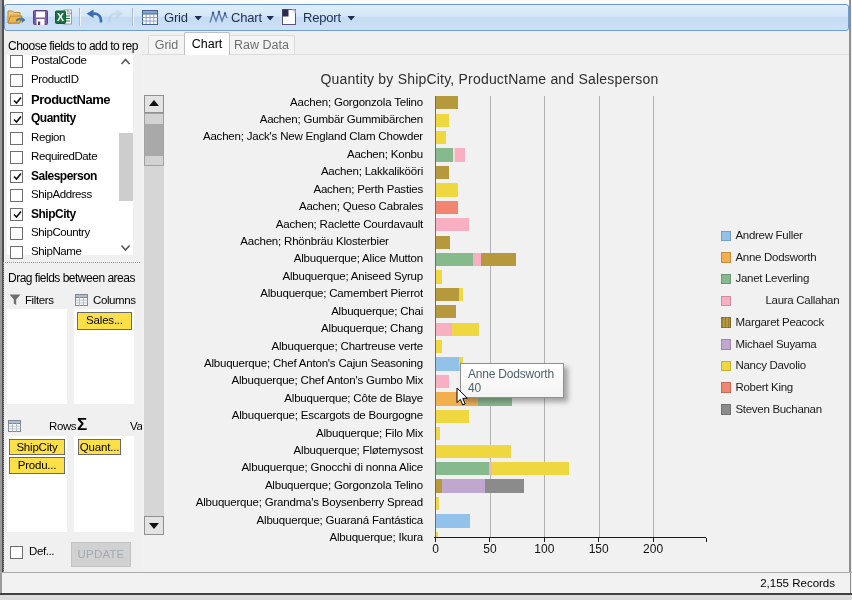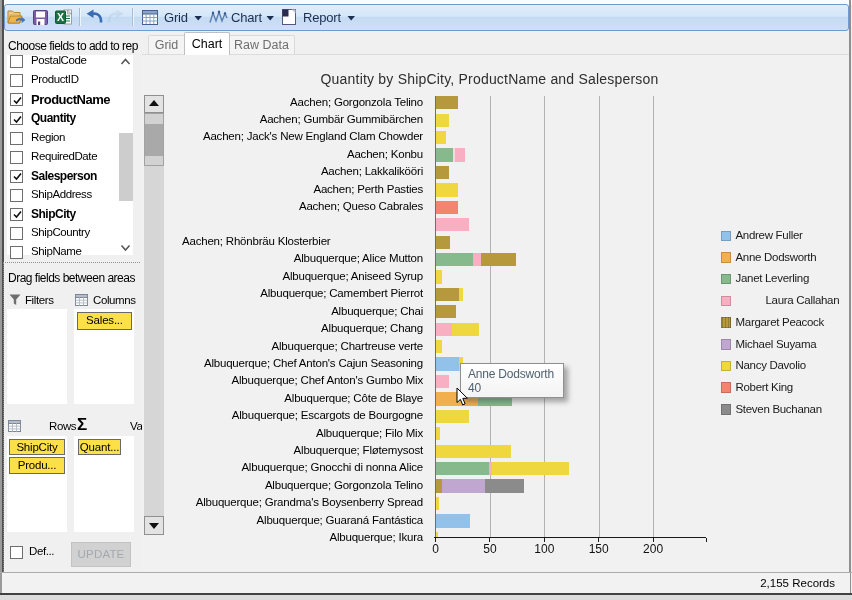--- a/index.html
+++ b/index.html
@@ -211,22 +211,23 @@
 <div class="abs" style="left:170px;top:147.9px;width:253px;text-align:right;font-size:11.5px;letter-spacing:-0.2px;color:#000;white-space:nowrap;">Aachen; Konbu</div>
 <div class="abs" style="left:436.0px;top:148.4px;width:17.0px;height:13.4px;background:#86b98c;"></div>
 <div class="abs" style="left:453.0px;top:148.4px;width:2.0px;height:13.4px;background:#fbd6de;"></div>
 <div class="abs" style="left:455.0px;top:148.4px;width:10.0px;height:13.4px;background:#f8afc2;"></div>
 <div class="abs" style="left:170px;top:165.3px;width:253px;text-align:right;font-size:11.5px;letter-spacing:-0.2px;color:#000;white-space:nowrap;">Aachen; Lakkalikööri</div>
 <div class="abs" style="left:436.0px;top:165.8px;width:13.0px;height:13.4px;background:#b5993c;"></div>
 <div class="abs" style="left:170px;top:182.7px;width:253px;text-align:right;font-size:11.5px;letter-spacing:-0.2px;color:#000;white-space:nowrap;">Aachen; Perth Pasties</div>
 <div class="abs" style="left:436.0px;top:183.2px;width:22.0px;height:13.4px;background:#efd73f;"></div>
 <div class="abs" style="left:170px;top:200.1px;width:253px;text-align:right;font-size:11.5px;letter-spacing:-0.2px;color:#000;white-space:nowrap;">Aachen; Queso Cabrales</div>
 <div class="abs" style="left:436.0px;top:200.6px;width:22.0px;height:13.4px;background:#f28570;"></div>
+<div class="abs" style="left:170px;top:217.5px;width:253px;text-align:right;font-size:11.5px;letter-spacing:-0.2px;color:#000;white-space:nowrap;">Aachen; Raclette Courdavault</div>
 <div class="abs" style="left:436.0px;top:218.0px;width:33.0px;height:13.4px;background:#f8afc2;"></div>
-<div class="abs" style="left:182px;top:235.0px;width:253px;text-align:left;font-size:11.5px;letter-spacing:-0.2px;color:#000;white-space:nowrap;">Aachen; Rhönbräu Klosterbier</div>
+<div class="abs" style="left:188px;top:235.0px;width:253px;text-align:center;font-size:11.5px;letter-spacing:-0.2px;color:#000;white-space:nowrap;">Aachen; Rhönbräu Klosterbier</div>
 <div class="abs" style="left:436.0px;top:235.5px;width:14.0px;height:13.4px;background:#b5993c;"></div>
 <div class="abs" style="left:170px;top:252.4px;width:253px;text-align:right;font-size:11.5px;letter-spacing:-0.2px;color:#000;white-space:nowrap;">Albuquerque; Alice Mutton</div>
 <div class="abs" style="left:436.0px;top:252.9px;width:37.0px;height:13.4px;background:#86b98c;"></div>
 <div class="abs" style="left:473.0px;top:252.9px;width:8.0px;height:13.4px;background:#f8afc2;"></div>
 <div class="abs" style="left:481.0px;top:252.9px;width:35.0px;height:13.4px;background:#b5993c;"></div>
 <div class="abs" style="left:170px;top:269.8px;width:253px;text-align:right;font-size:11.5px;letter-spacing:-0.2px;color:#000;white-space:nowrap;">Albuquerque; Aniseed Syrup</div>
 <div class="abs" style="left:436.0px;top:270.3px;width:6.0px;height:13.4px;background:#efd73f;"></div>
 <div class="abs" style="left:170px;top:287.2px;width:253px;text-align:right;font-size:11.5px;letter-spacing:-0.2px;color:#000;white-space:nowrap;">Albuquerque; Camembert Pierrot</div>
 <div class="abs" style="left:436.0px;top:287.7px;width:23.0px;height:13.4px;background:#b5993c;"></div>
 <div class="abs" style="left:459.0px;top:287.7px;width:4.0px;height:13.4px;background:#efd73f;"></div>

